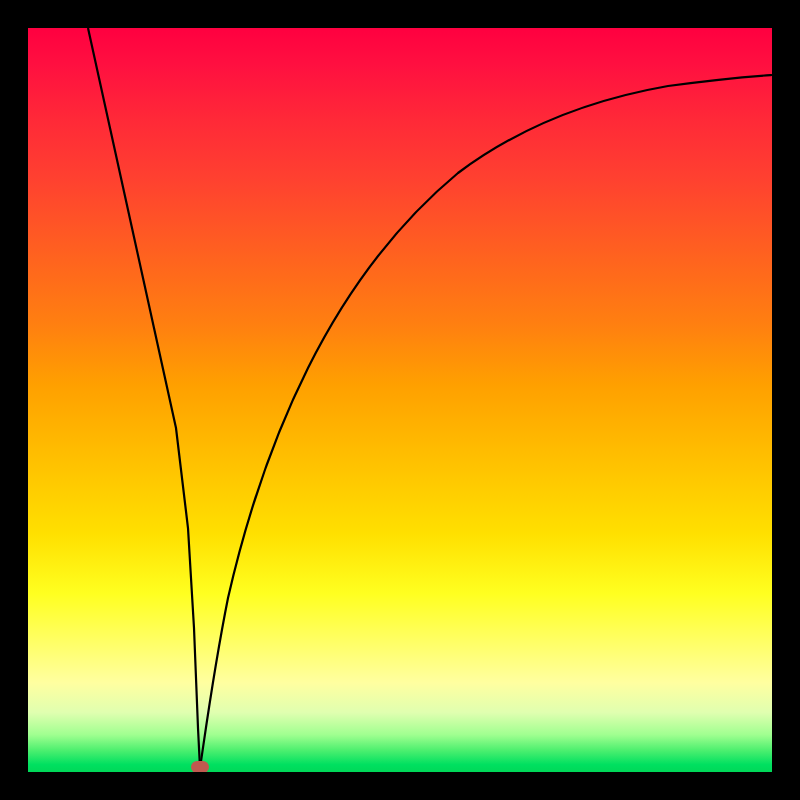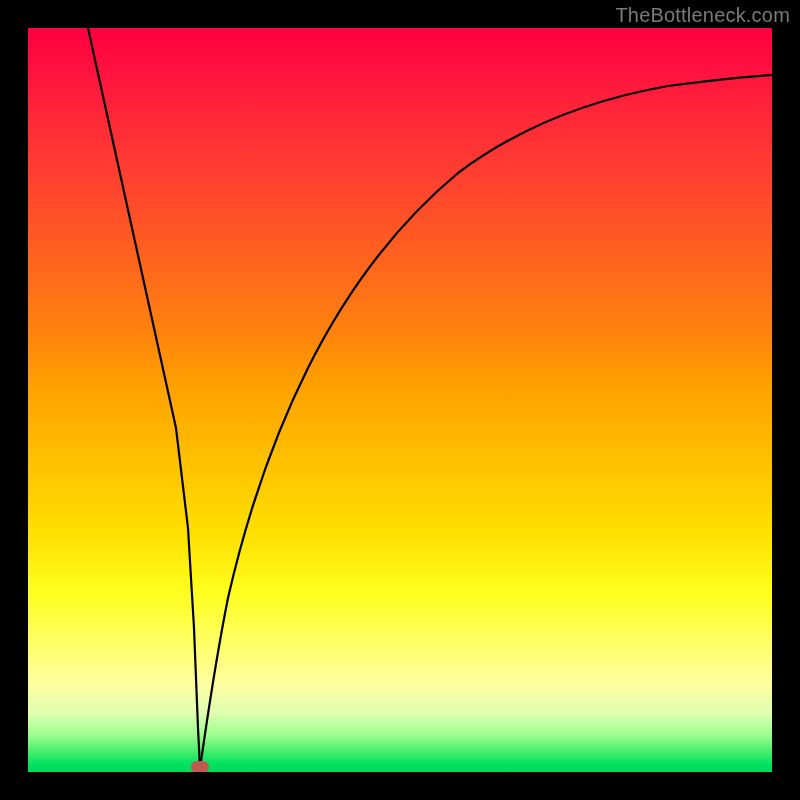--- a/index.html
+++ b/index.html
@@ -97,14 +97,13 @@
            L 172 740"></path>
       <path d="M 172 740
            C 178 700, 186 640, 200 570
            C 216 500, 240 420, 280 340
            C 320 260, 370 195, 430 145
            C 490 100, 560 72, 640 58
            C 700 50, 730 48, 744 47"></path>
     </svg>
     <div class="dot" style="left:172px; top:739px;"></div>
   </div>
-  <div class="watermark">TheBottleneck.com</div>
 </div>
 
 </body></html>

